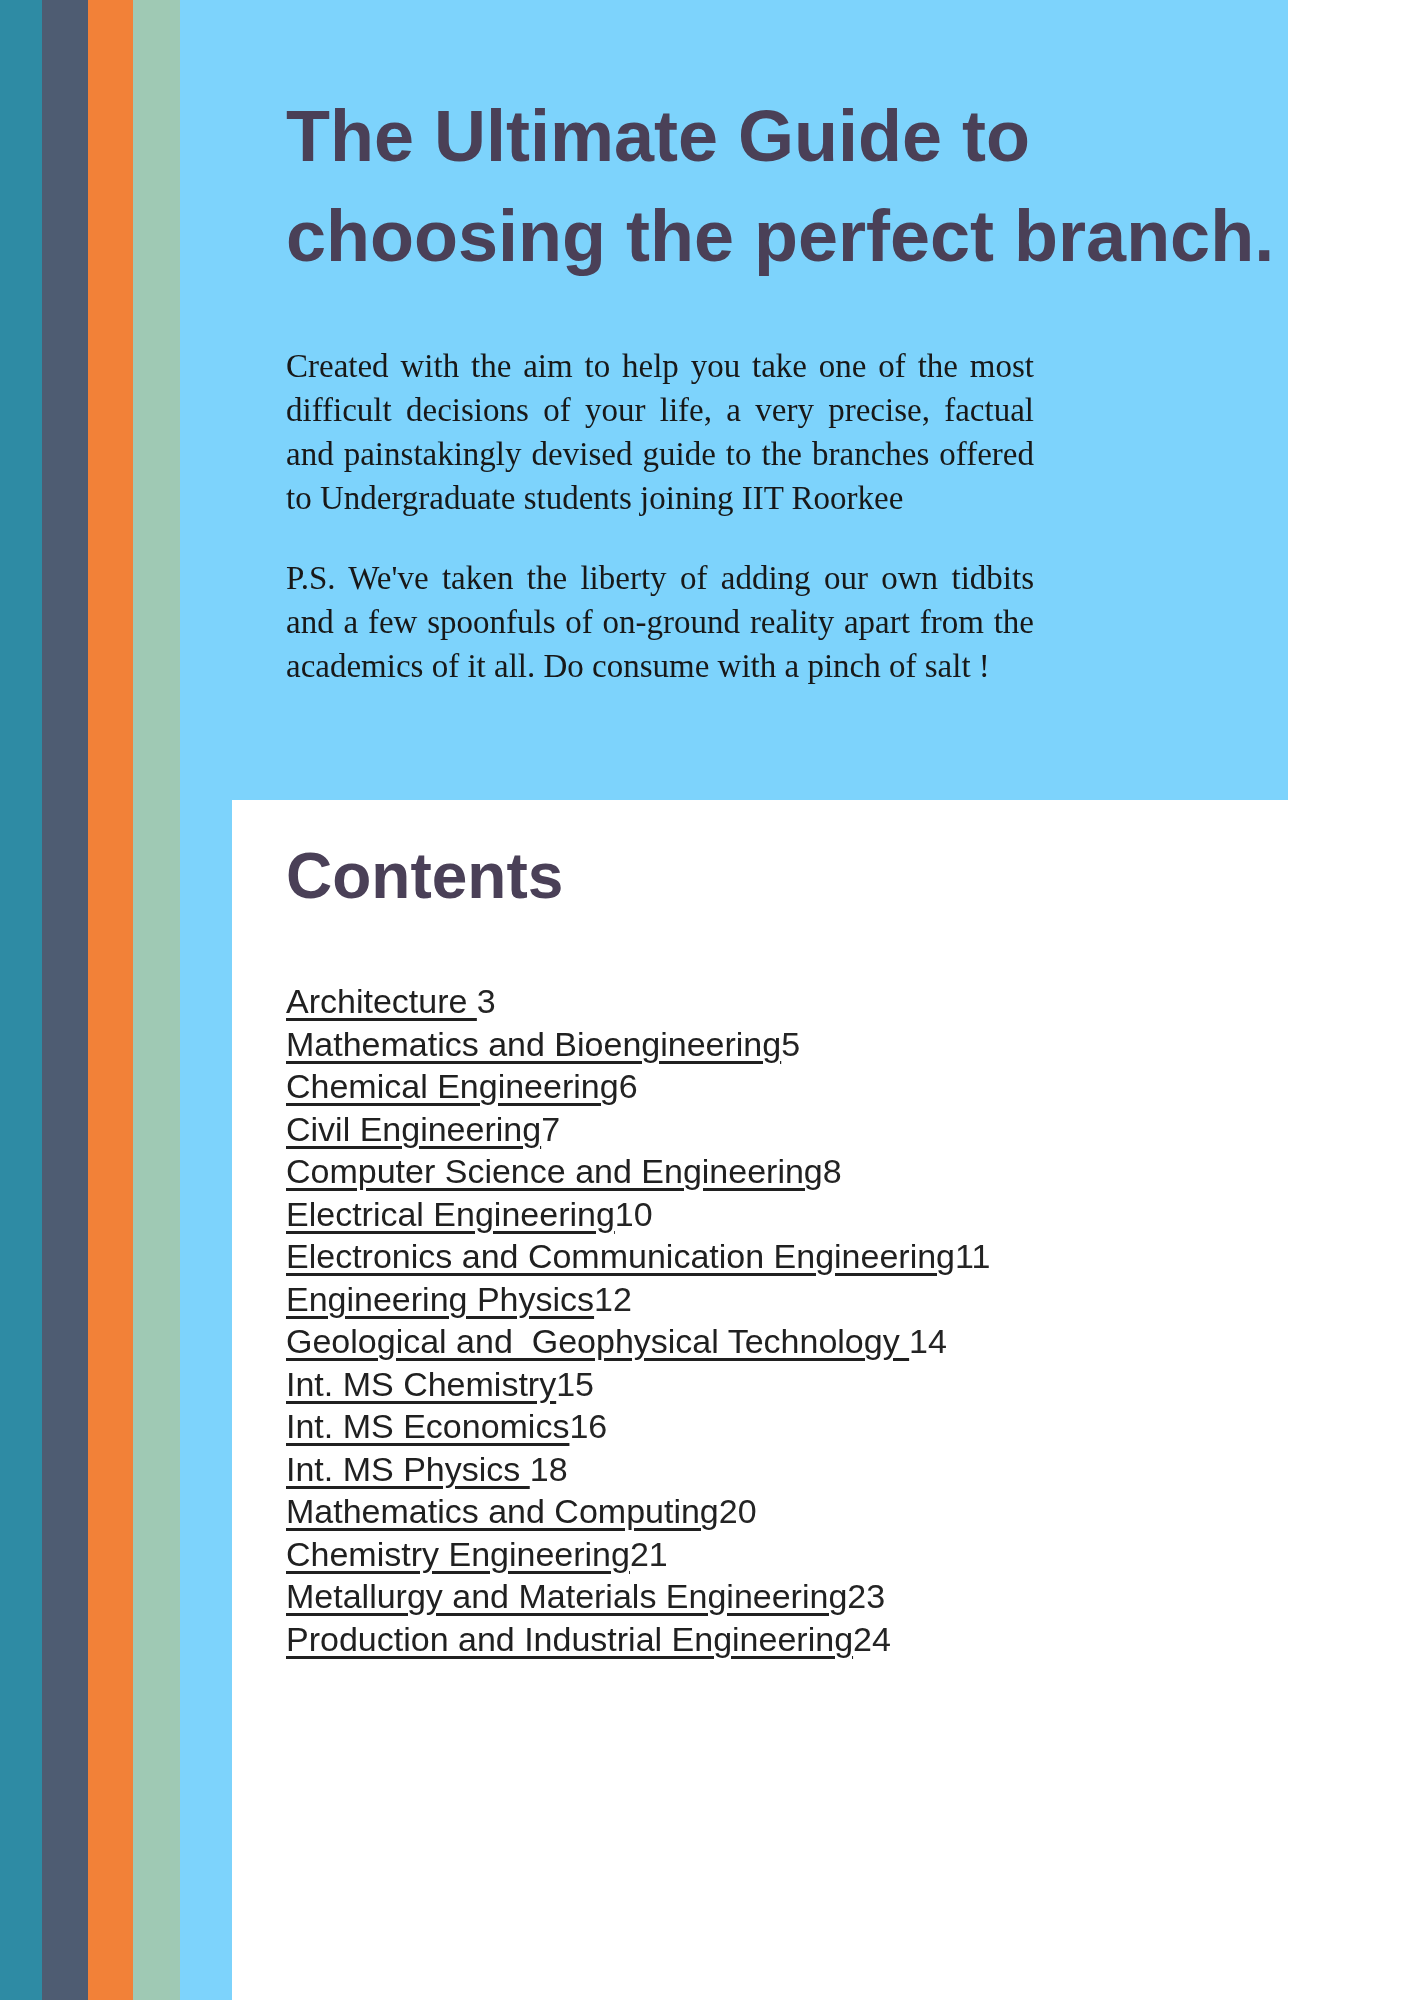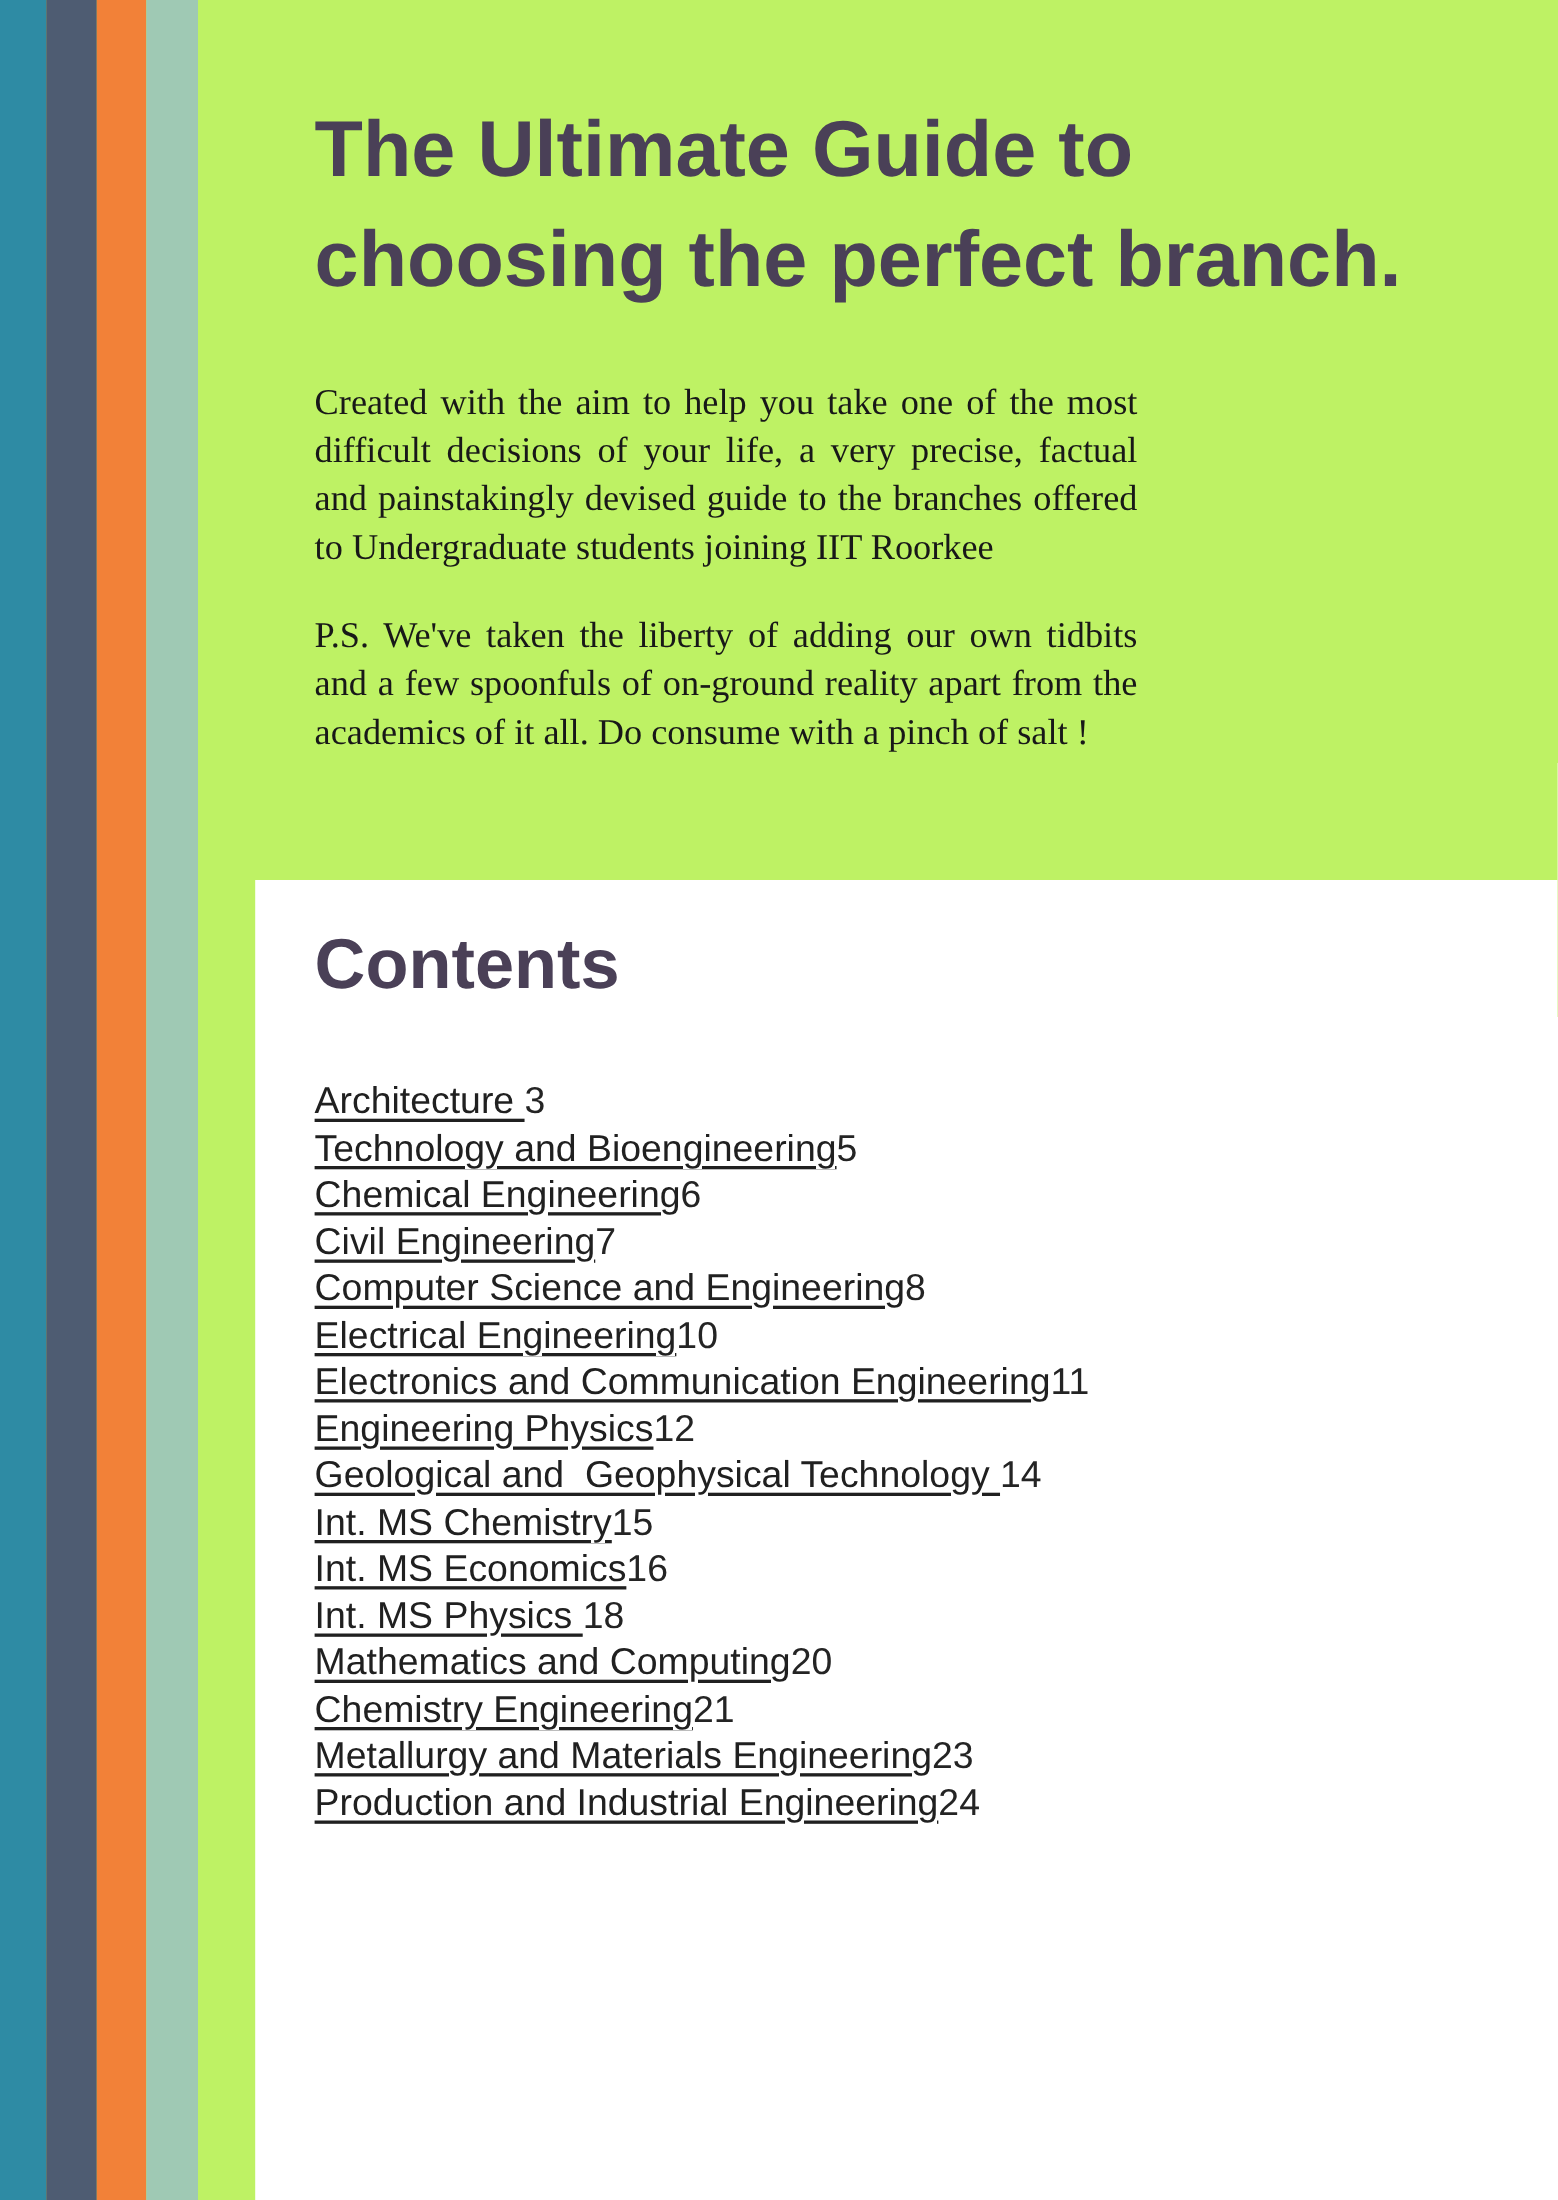--- a/index.html
+++ b/index.html
@@ -1,20 +1,20 @@
 <!DOCTYPE html>
 <html><head>
 <meta charset="utf-8">
 <style>
   html,body{margin:0;padding:0;}
   .page{
     position:relative;
-    width:1416px;
+    width:1288px;
     height:2000px;
-    background:#bef264;
+    background:#7dd3fc;
     overflow:hidden;
     font-family:"Liberation Sans", sans-serif;
   }
   .stripe{position:absolute;top:0;bottom:0;}
   .stripe.s0{left:0;width:42px;}
   .stripe.s1{left:42px;width:46px;}
   .stripe.s2{left:88px;width:45px;}
   .stripe.s3{left:133px;width:47px;}
   .white-panel{
     position:absolute;
@@ -97,21 +97,21 @@
 
   <section class="contents-section">
     <h2>Contents</h2>
     <div class="toc" id="toc-list">
   <div class="toc-row">
     <a class="toc-label">Architecture </a>
     <span class="toc-page">3</span>
   </div>
 
   <div class="toc-row">
-    <a class="toc-label">Technology and Bioengineering</a>
+    <a class="toc-label">Mathematics and Bioengineering</a>
     <span class="toc-page">5</span>
   </div>
 
   <div class="toc-row">
     <a class="toc-label">Chemical Engineering</a>
     <span class="toc-page">6</span>
   </div>
 
   <div class="toc-row">
     <a class="toc-label">Civil Engineering</a>

